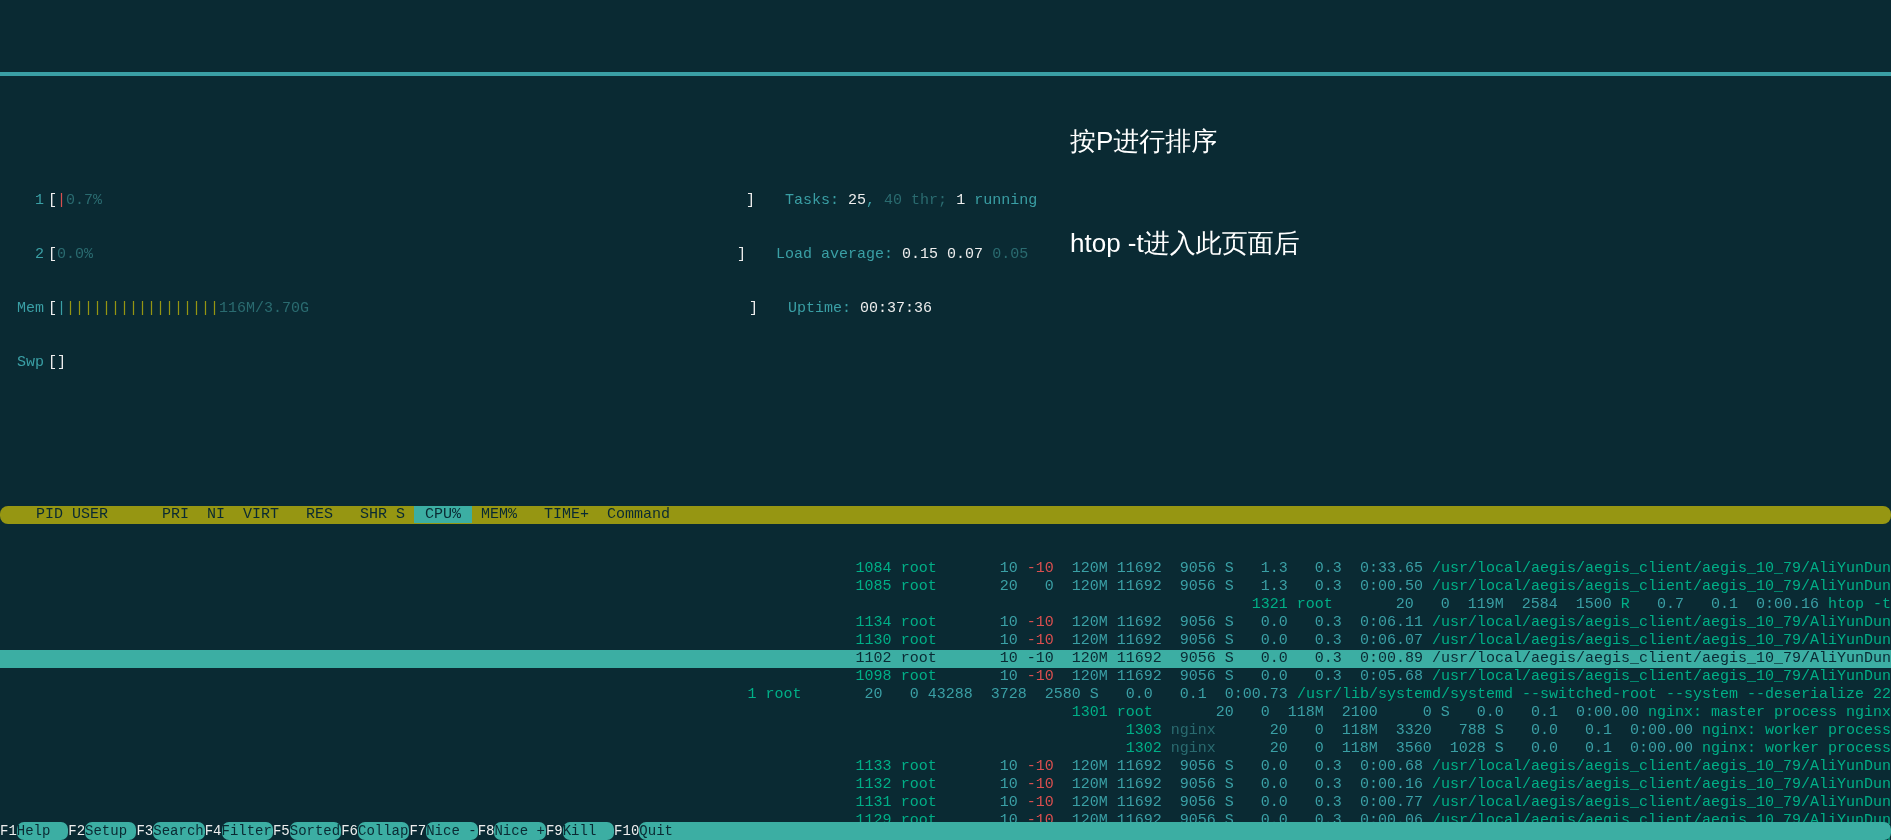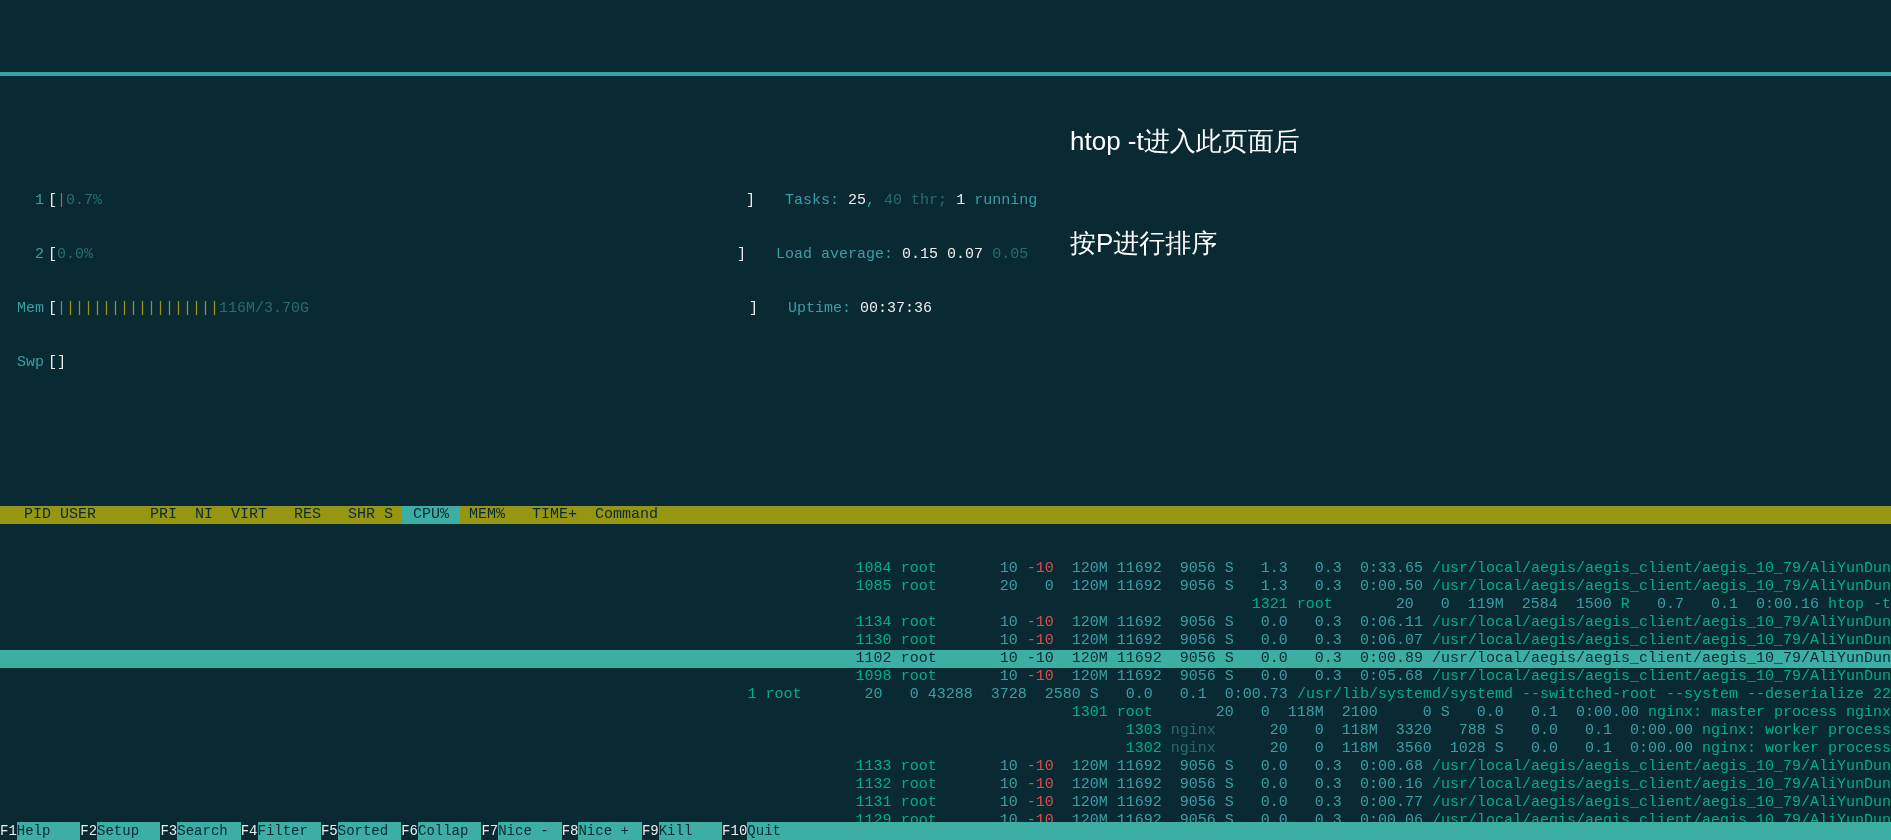--- a/index.html
+++ b/index.html
@@ -38,36 +38,37 @@
     top: 56px;
     color: #fff;
     font-size: 26px;
     font-family: 'Microsoft YaHei', sans-serif;
     line-height: 34px;
   }
   .header-row {
     background: #969612;
     color: #0a2a33;
     width: 100%;
-    padding-left: 6px;
+    padding-left: 18px;
     position: relative;
+    border-radius: 8px;
   }
   .header-row .sorted { background: #3caea3; padding:0 2px;}
   .row { padding-left: 6px; text-align: right; }
   .row.highlighted { background: #3caea3; color: #0a2a33; }
   .row.highlighted span { color: #0a2a33 !important; }
   .footer {
     position: absolute;
     left: 0; bottom: 0;
     width: 100%;
     display: flex;
     font-size: 14px;
   }
   .fkey { color: #eee; background: #0a2a33; }
-  .flabel { background: #3caea3; color: #0a2a33; padding-right:13px;}
+  .flabel { background: #3caea3; color: #0a2a33; padding-right:1px;border-radius:7px;}
   .flabel.flex { flex: 1; }
 </style>
 </head>
 <body>
 
 
 
 <div class="top-bar"></div>
 
 <div class="content">
@@ -88,22 +89,22 @@
       <span class="info-col"><span>Uptime: </span><span class="hl">00:37:36</span></span>
     </div>
     <div class="meter-row">
       <span class="meter-label">Swp</span>
       <span class="bracket">[</span><span class="bracket">]</span>
     </div>
   </div>
 </div>
 
 <div class="annotation">
+  <div>按P进行排序</div>
   <div>htop -t进入此页面后</div>
-  <div>按P进行排序</div>
 </div>
 
 <div class="header-row"><span>  PID USER      PRI  NI  VIRT   RES   SHR S </span><span class="sorted"> CPU% </span><span> MEM%   TIME+  Command</span></div>
 
 <div id="process-list"><div class="row"><span class="green"> 1084</span> <span class="green">root     </span><span class="cyan">  10</span> <span class="red">-10</span> <span class="cyan"> 120M</span> <span class="cyan">11692</span> <span class="cyan"> 9056</span> <span class="cyan">S</span> <span class="cyan">  1.3</span> <span class="cyan">  0.3</span> <span class="cyan"> 0:33.65</span> <span class="green">/usr/local/aegis/aegis_client/aegis_10_79/AliYunDun</span></div><div class="row"><span class="green"> 1085</span> <span class="green">root     </span><span class="cyan">  20</span> <span class="cyan">  0</span> <span class="cyan"> 120M</span> <span class="cyan">11692</span> <span class="cyan"> 9056</span> <span class="cyan">S</span> <span class="cyan">  1.3</span> <span class="cyan">  0.3</span> <span class="cyan"> 0:00.50</span> <span class="green">/usr/local/aegis/aegis_client/aegis_10_79/AliYunDun</span></div><div class="row"><span class="green"> 1321</span> <span class="green">root     </span><span class="cyan">  20</span> <span class="cyan">  0</span> <span class="cyan"> 119M</span> <span class="cyan"> 2584</span> <span class="cyan"> 1500</span> <span class="green">R</span> <span class="cyan">  0.7</span> <span class="cyan">  0.1</span> <span class="cyan"> 0:00.16</span> <span class="green">htop -t</span></div><div class="row"><span class="green"> 1134</span> <span class="green">root     </span><span class="cyan">  10</span> <span class="red">-10</span> <span class="cyan"> 120M</span> <span class="cyan">11692</span> <span class="cyan"> 9056</span> <span class="cyan">S</span> <span class="cyan">  0.0</span> <span class="cyan">  0.3</span> <span class="cyan"> 0:06.11</span> <span class="green">/usr/local/aegis/aegis_client/aegis_10_79/AliYunDun</span></div><div class="row"><span class="green"> 1130</span> <span class="green">root     </span><span class="cyan">  10</span> <span class="red">-10</span> <span class="cyan"> 120M</span> <span class="cyan">11692</span> <span class="cyan"> 9056</span> <span class="cyan">S</span> <span class="cyan">  0.0</span> <span class="cyan">  0.3</span> <span class="cyan"> 0:06.07</span> <span class="green">/usr/local/aegis/aegis_client/aegis_10_79/AliYunDun</span></div><div class="row highlighted"><span class="green"> 1102</span> <span class="green">root     </span><span class="cyan">  10</span> <span class="red">-10</span> <span class="cyan"> 120M</span> <span class="cyan">11692</span> <span class="cyan"> 9056</span> <span class="cyan">S</span> <span class="cyan">  0.0</span> <span class="cyan">  0.3</span> <span class="cyan"> 0:00.89</span> <span class="green">/usr/local/aegis/aegis_client/aegis_10_79/AliYunDun</span></div><div class="row"><span class="green"> 1098</span> <span class="green">root     </span><span class="cyan">  10</span> <span class="red">-10</span> <span class="cyan"> 120M</span> <span class="cyan">11692</span> <span class="cyan"> 9056</span> <span class="cyan">S</span> <span class="cyan">  0.0</span> <span class="cyan">  0.3</span> <span class="cyan"> 0:05.68</span> <span class="green">/usr/local/aegis/aegis_client/aegis_10_79/AliYunDun</span></div><div class="row"><span class="green">    1</span> <span class="green">root     </span><span class="cyan">  20</span> <span class="cyan">  0</span> <span class="cyan">43288</span> <span class="cyan"> 3728</span> <span class="cyan"> 2580</span> <span class="cyan">S</span> <span class="cyan">  0.0</span> <span class="cyan">  0.1</span> <span class="cyan"> 0:00.73</span> <span class="green">/usr/lib/systemd/systemd --switched-root --system --deserialize 22</span></div><div class="row"><span class="green"> 1301</span> <span class="green">root     </span><span class="cyan">  20</span> <span class="cyan">  0</span> <span class="cyan"> 118M</span> <span class="cyan"> 2100</span> <span class="cyan">    0</span> <span class="cyan">S</span> <span class="cyan">  0.0</span> <span class="cyan">  0.1</span> <span class="cyan"> 0:00.00</span> <span class="green">nginx: master process nginx</span></div><div class="row"><span class="green"> 1303</span> <span class="dimcyan">nginx    </span><span class="cyan">  20</span> <span class="cyan">  0</span> <span class="cyan"> 118M</span> <span class="cyan"> 3320</span> <span class="cyan">  788</span> <span class="cyan">S</span> <span class="cyan">  0.0</span> <span class="cyan">  0.1</span> <span class="cyan"> 0:00.00</span> <span class="green">nginx: worker process</span></div><div class="row"><span class="green"> 1302</span> <span class="dimcyan">nginx    </span><span class="cyan">  20</span> <span class="cyan">  0</span> <span class="cyan"> 118M</span> <span class="cyan"> 3560</span> <span class="cyan"> 1028</span> <span class="cyan">S</span> <span class="cyan">  0.0</span> <span class="cyan">  0.1</span> <span class="cyan"> 0:00.00</span> <span class="green">nginx: worker process</span></div><div class="row"><span class="green"> 1133</span> <span class="green">root     </span><span class="cyan">  10</span> <span class="red">-10</span> <span class="cyan"> 120M</span> <span class="cyan">11692</span> <span class="cyan"> 9056</span> <span class="cyan">S</span> <span class="cyan">  0.0</span> <span class="cyan">  0.3</span> <span class="cyan"> 0:00.68</span> <span class="green">/usr/local/aegis/aegis_client/aegis_10_79/AliYunDun</span></div><div class="row"><span class="green"> 1132</span> <span class="green">root     </span><span class="cyan">  10</span> <span class="red">-10</span> <span class="cyan"> 120M</span> <span class="cyan">11692</span> <span class="cyan"> 9056</span> <span class="cyan">S</span> <span class="cyan">  0.0</span> <span class="cyan">  0.3</span> <span class="cyan"> 0:00.16</span> <span class="green">/usr/local/aegis/aegis_client/aegis_10_79/AliYunDun</span></div><div class="row"><span class="green"> 1131</span> <span class="green">root     </span><span class="cyan">  10</span> <span class="red">-10</span> <span class="cyan"> 120M</span> <span class="cyan">11692</span> <span class="cyan"> 9056</span> <span class="cyan">S</span> <span class="cyan">  0.0</span> <span class="cyan">  0.3</span> <span class="cyan"> 0:00.77</span> <span class="green">/usr/local/aegis/aegis_client/aegis_10_79/AliYunDun</span></div><div class="row"><span class="green"> 1129</span> <span class="green">root     </span><span class="cyan">  10</span> <span class="red">-10</span> <span class="cyan"> 120M</span> <span class="cyan">11692</span> <span class="cyan"> 9056</span> <span class="cyan">S</span> <span class="cyan">  0.0</span> <span class="cyan">  0.3</span> <span class="cyan"> 0:00.06</span> <span class="green">/usr/local/aegis/aegis_client/aegis_10_79/AliYunDun</span></div><div class="row"><span class="green"> 1128</span> <span class="green">root     </span><span class="cyan">  10</span> <span class="red">-10</span> <span class="cyan"> 120M</span> <span class="cyan">11692</span> <span class="cyan"> 9056</span> <span class="cyan">S</span> <span class="cyan">  0.0</span> <span class="cyan">  0.3</span> <span class="cyan"> 0:00.02</span> <span class="green">/usr/local/aegis/aegis_client/aegis_10_79/AliYunDun</span></div></div>
 
 <div class="footer"><span class="fkey">F1</span><span class="flabel">Help  </span><span class="fkey">F2</span><span class="flabel">Setup </span><span class="fkey">F3</span><span class="flabel">Search</span><span class="fkey">F4</span><span class="flabel">Filter</span><span class="fkey">F5</span><span class="flabel">Sorted</span><span class="fkey">F6</span><span class="flabel">Collap</span><span class="fkey">F7</span><span class="flabel">Nice -</span><span class="fkey">F8</span><span class="flabel">Nice +</span><span class="fkey">F9</span><span class="flabel">Kill  </span><span class="fkey">F10</span><span class="flabel flex">Quit</span></div>
 
 
 

